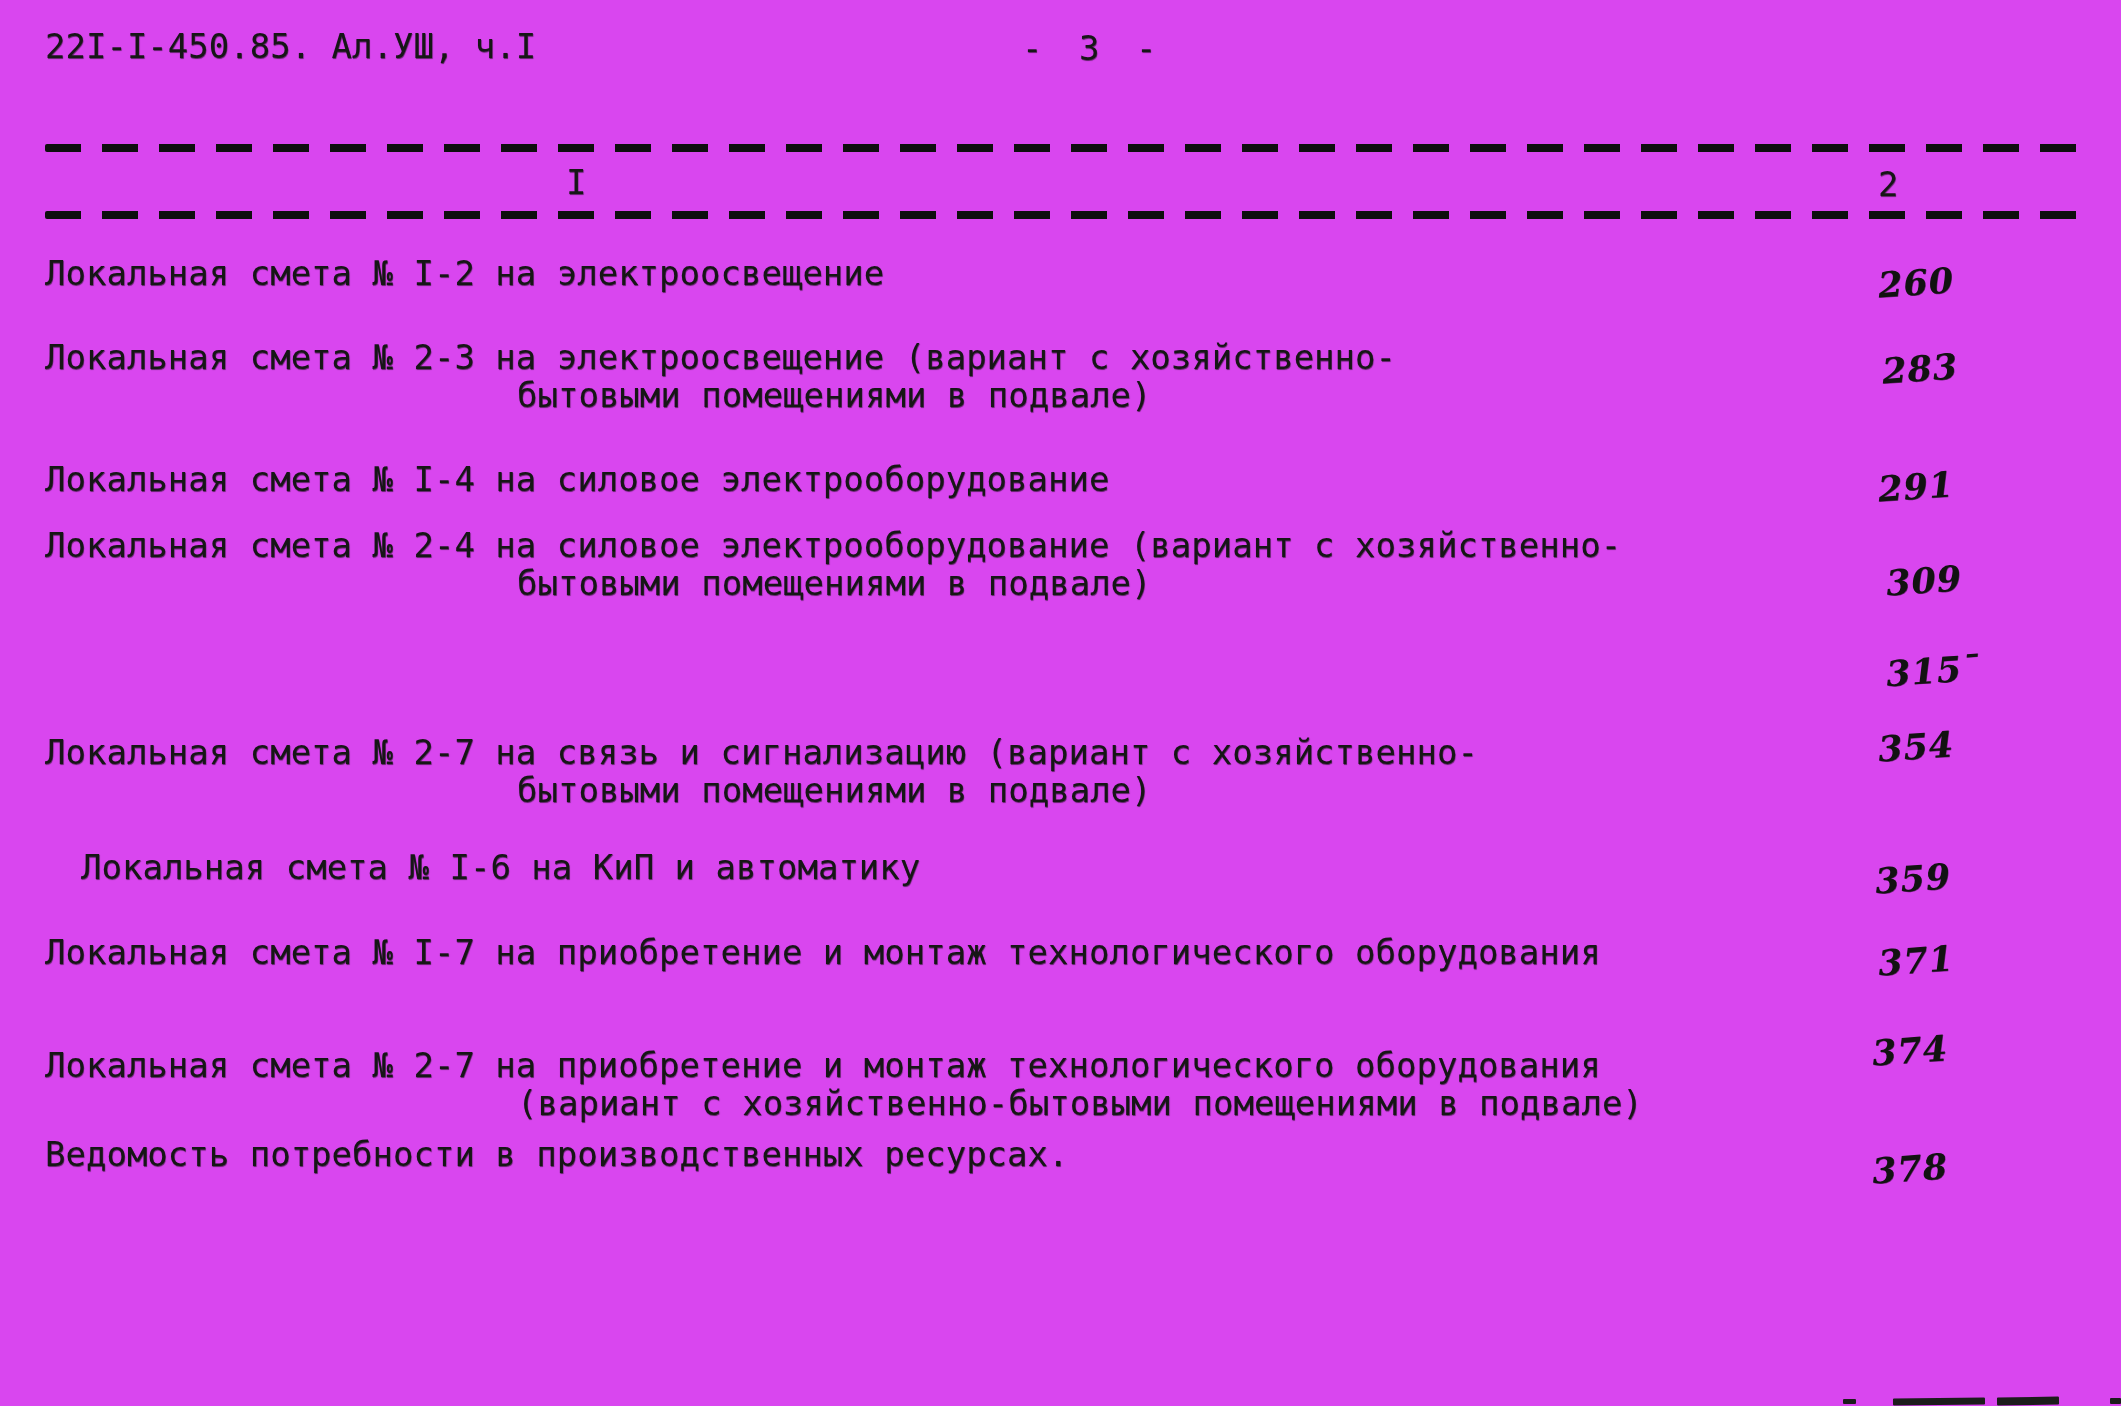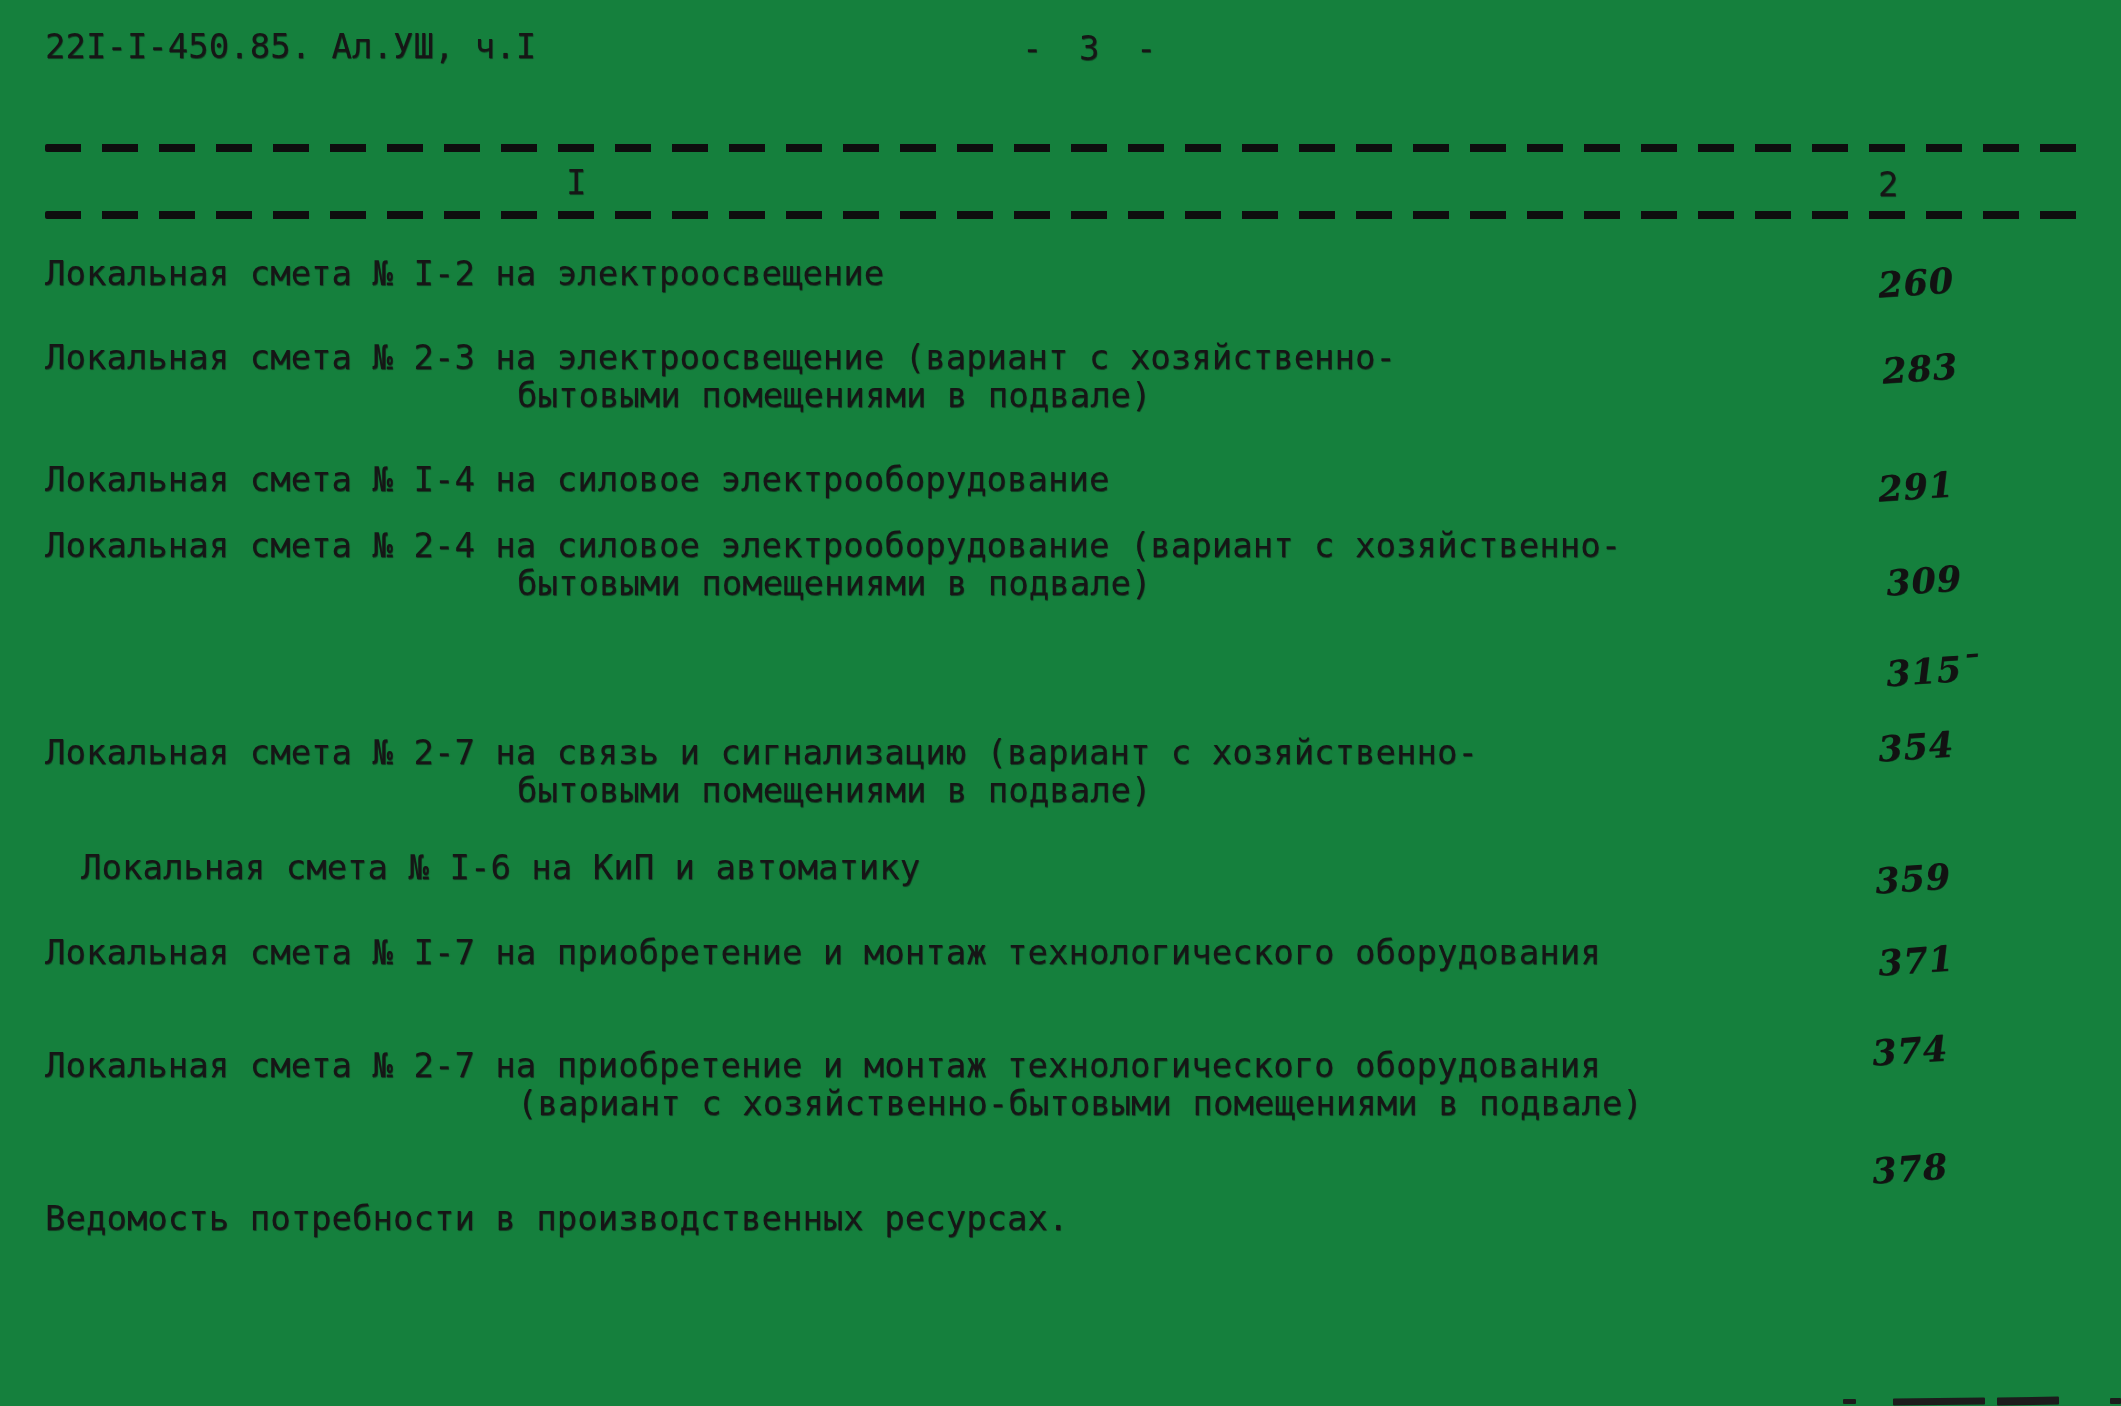--- a/index.html
+++ b/index.html
@@ -4,21 +4,21 @@
 <style>
   html, body {
     margin: 0;
     padding: 0;
     background: #ffffff;
   }
   .page {
     position: relative;
     width: 2121px;
     height: 1406px;
-    background: #15803d;
+    background: #d946ef;
     overflow: hidden;
     font-family: "DejaVu Sans Mono", monospace;
   }
   .typew {
     position: absolute;
     font-family: "DejaVu Sans Mono", monospace;
     font-size: 34px;
     color: #161616;
     letter-spacing: 0px;
     white-space: nowrap;
@@ -112,21 +112,21 @@
     <div>Локальная смета № I-7 на приобретение и монтаж технологического оборудования</div>
   </div>
   <div class="hand" style="top:940px; left:1878px;">371</div>
 
   <div class="typew row" style="top:1046px;">
     <div>Локальная смета № 2-7 на приобретение и монтаж технологического оборудования</div>
     <div class="line2">(вариант с хозяйственно-бытовыми помещениями в подвале)</div>
   </div>
   <div class="hand" style="top:1030px; left:1872px;">374</div>
 
-  <div class="typew row" style="top:1199px;">
+  <div class="typew row" style="top:1135px;">
     <div>Ведомость потребности в производственных ресурсах.</div>
   </div>
   <div class="hand" style="top:1148px; left:1872px;">378</div>
 
   <div class="artifact" style="top:1399px; left:1843px; width:13px; height:5px;"></div>
   <div class="artifact" style="top:1398px; left:1893px; width:92px; height:7px; transform:rotate(-0.6deg);"></div>
   <div class="artifact" style="top:1397px; left:1997px; width:62px; height:8px; transform:rotate(-0.8deg);"></div>
   <div class="artifact" style="top:1398px; left:2110px; width:11px; height:6px;"></div>
 
 </div>

